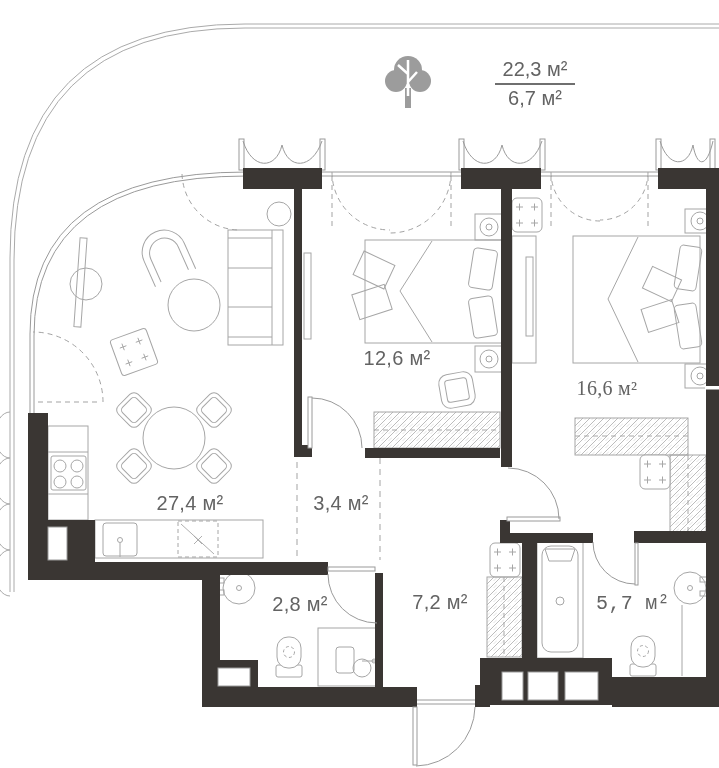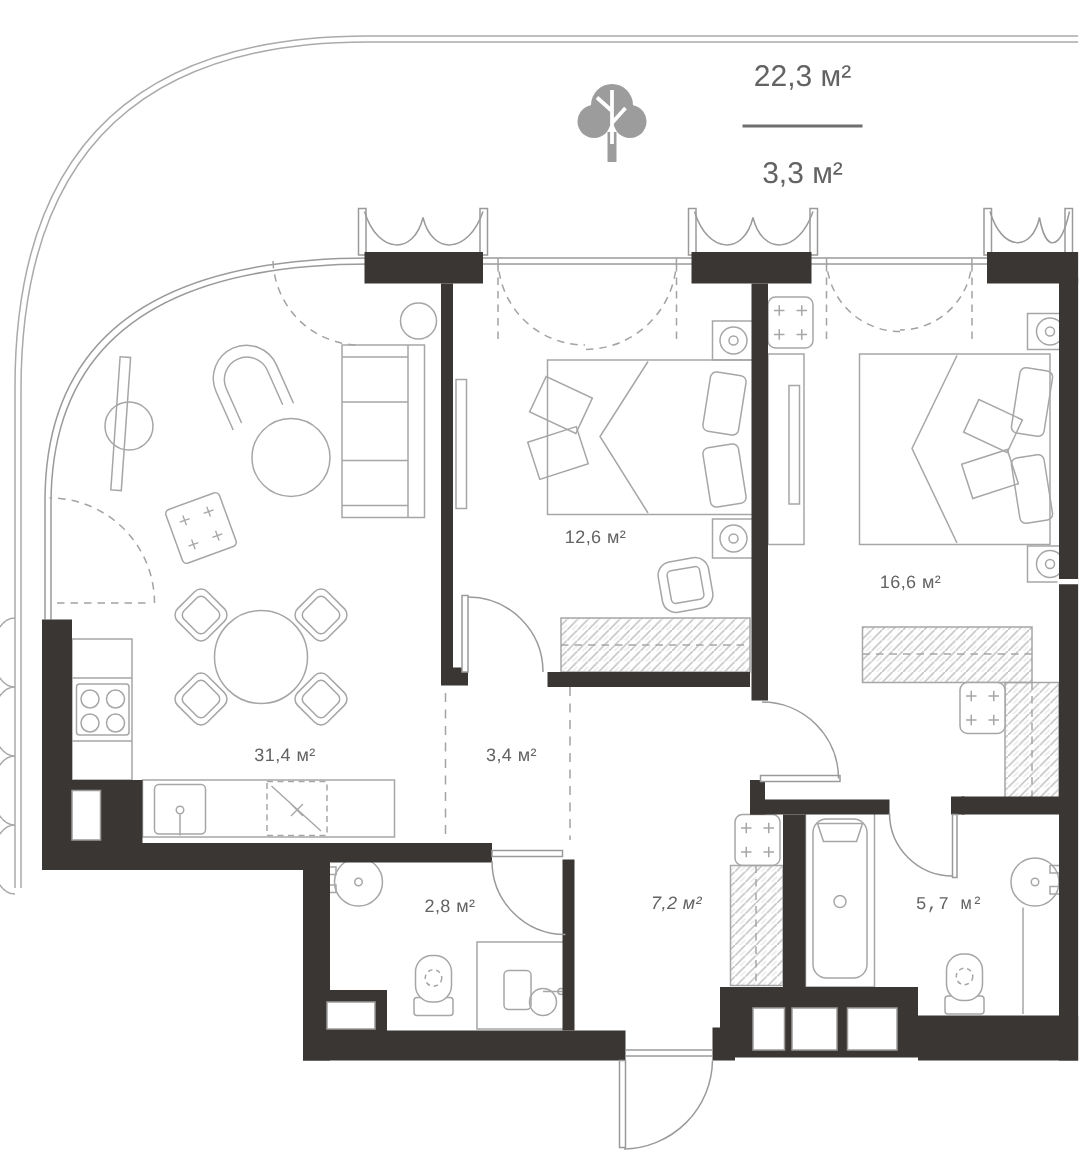--- a/index.html
+++ b/index.html
@@ -3,25 +3,25 @@
 <meta charset="utf-8">
 <style>
   html,body{margin:0;padding:0;background:#fff;}
   .plan{
     position:relative;width:719px;height:768px;background:#ffffff;overflow:hidden;
     font-family:"Liberation Sans",sans-serif;
   }
   .plan svg{position:absolute;left:0;top:0;}
   .area-label{
     position:absolute;transform:translate(-50%,-50%);
-    color:#636363;font-size:12px;letter-spacing:.3px;white-space:nowrap;
+    color:#636363;font-size:20px;letter-spacing:.3px;white-space:nowrap;
   }
   .terrace-label{
     position:absolute;transform:translate(-50%,-50%);
-    display:flex;flex-direction:column;align-items:center;gap:20px;
+    display:flex;flex-direction:column;align-items:center;gap:2px;
     color:#636363;font-size:20px;white-space:nowrap;
   }
   .terrace-label .bar{height:2px;width:80px;background:#6f6f6f;}
 </style>
 </head>
 <body>
 
 <div class="plan">
 
 <svg width="719" height="768" viewBox="0 0 719 768">
@@ -313,24 +313,24 @@
       <path d="M 417,700 H 475 M 417,704 H 475" fill="none"></path>
       <rect x="413" y="707" width="4" height="58"></rect>
       <path d="M 416,766 A 60 60 0 0 0 475,707" fill="none"></path>
     </g>
   </g>
 </svg>
 
 <div class="terrace-label" style="left:535px;top:84px;">
   <span>22,3 м²</span>
   <span class="bar"></span>
-  <span>3,3 м²</span>
+  <span>6,7 м²</span>
 </div>
 
-<div class="area-label" style="left:190px;top:503px;">31,4 м²</div>
+<div class="area-label" style="left:190px;top:503px;">27,4 м²</div>
 <div class="area-label" style="left:341px;top:503px;">3,4 м²</div>
 <div class="area-label" style="left:397px;top:358px;">12,6 м²</div>
-<div class="area-label" style="left:607px;top:388px;">16,6 м²</div>
+<div class="area-label" style="left:607px;top:388px;font-family:Liberation Serif, serif;">16,6 м²</div>
 <div class="area-label" style="left:300px;top:604px;">2,8 м²</div>
-<div class="area-label" style="left:451px;top:602px;font-style:italic;">7,2 м²</div>
+<div class="area-label" style="left:440px;top:602px;">7,2 м²</div>
 <div class="area-label" style="left:633px;top:603px;font-family:Liberation Mono, monospace;">5,7 м²</div>
 
 </div>
 
 </body></html>

